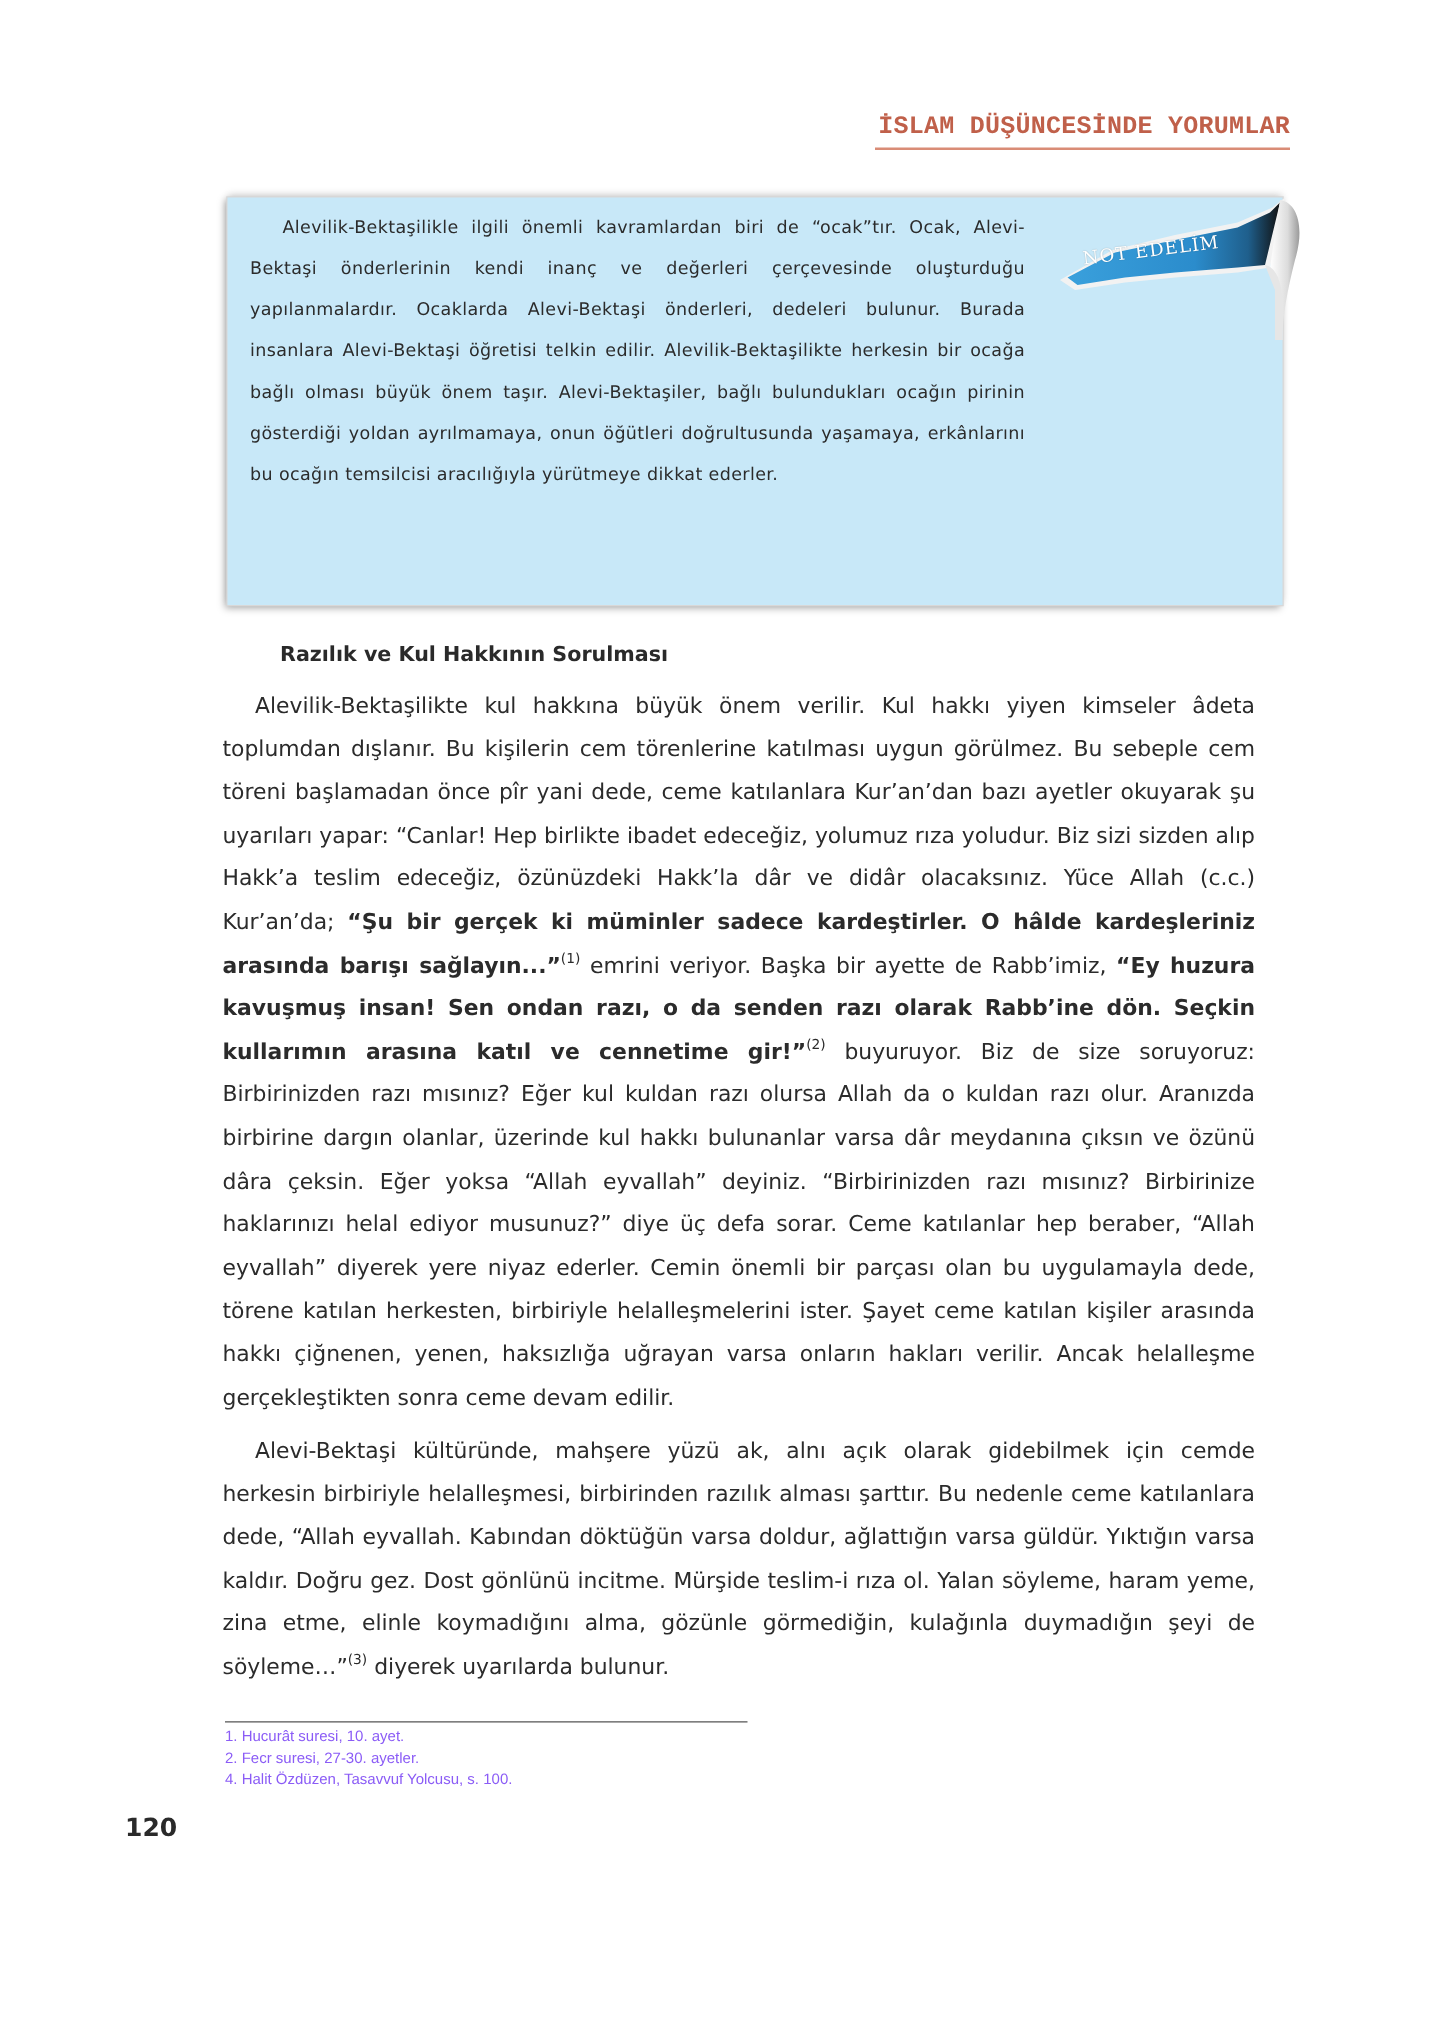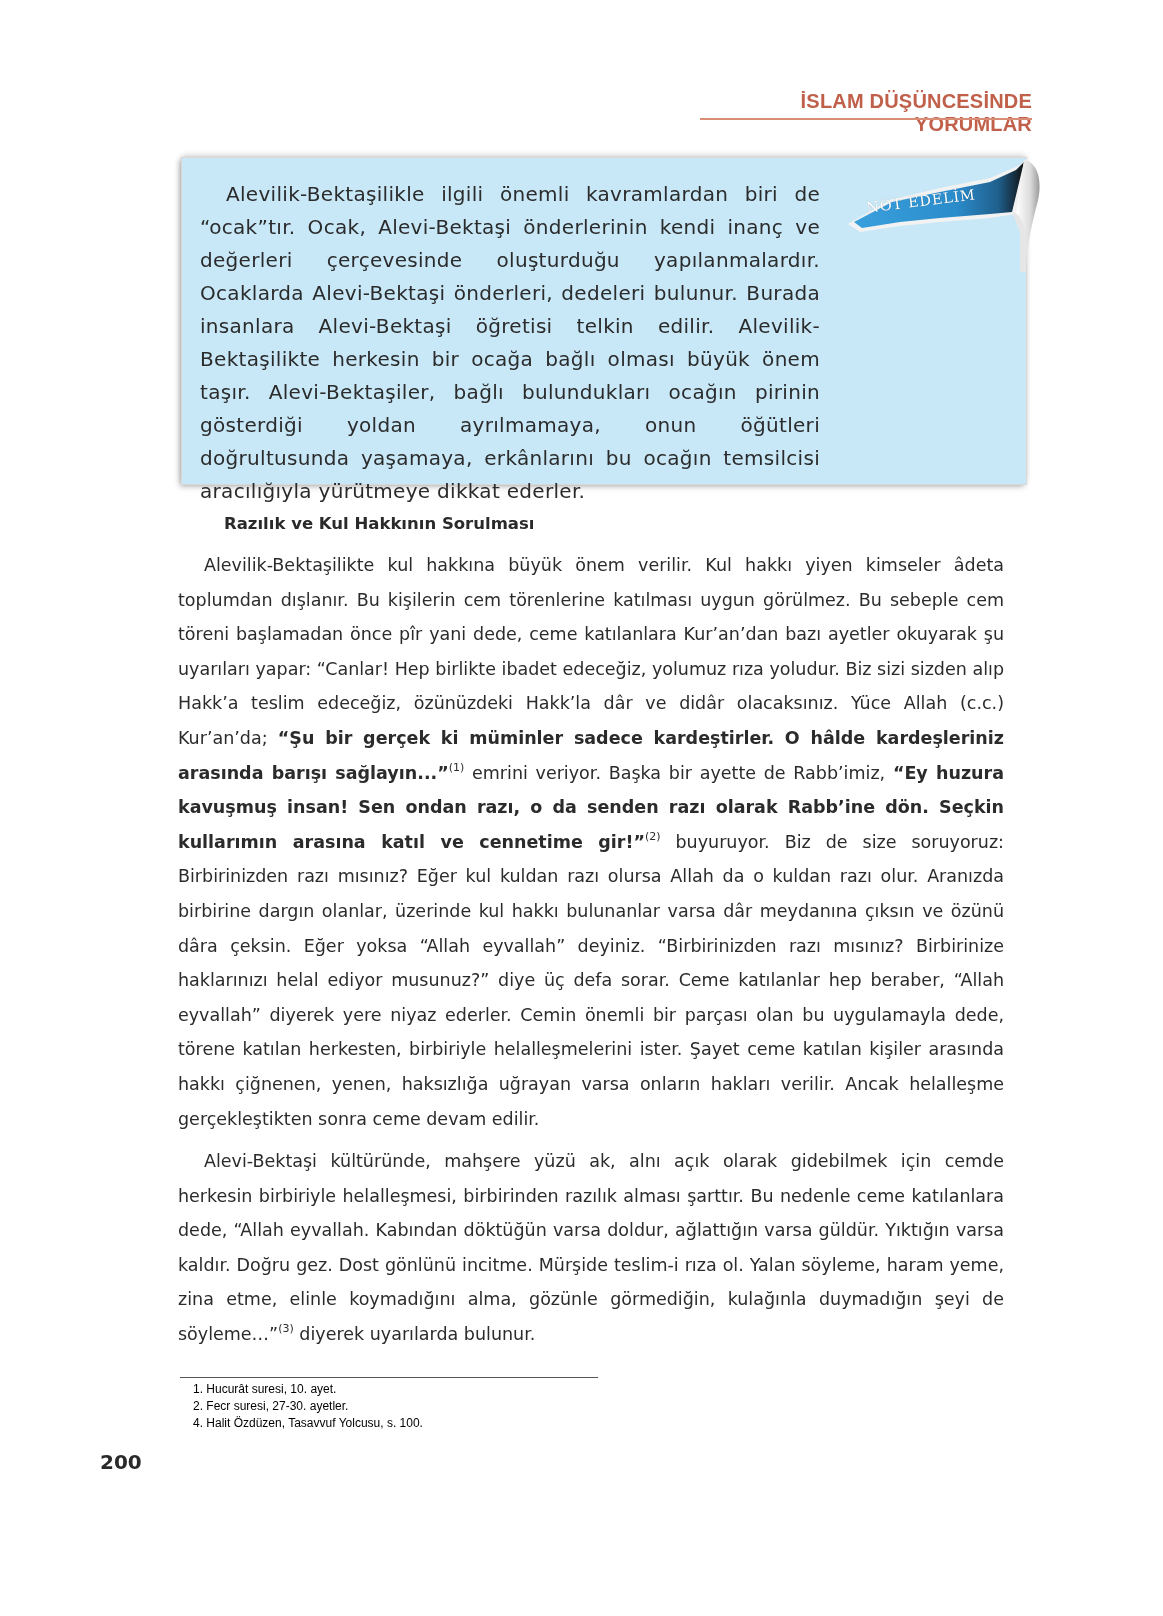--- a/index.html
+++ b/index.html
@@ -11,21 +11,21 @@
       font-family: "DejaVu Sans", sans-serif;
       color: #2a2a2a;
       overflow: hidden;
     }
     .running-header {
       position: absolute;
       left: 700px;
       top: 90px;
       width: 332px;
       text-align: right;
-      font-family: Liberation Sans, sans-serif;
+      font-family: Liberation Mono, monospace;
       font-weight: bold;
       font-size: 20px;
       letter-spacing: 0.2px;
       color: #c0604a;
     }
     .running-header-rule {
       position: absolute;
       left: 700px;
       top: 118px;
       width: 332px;
@@ -37,23 +37,23 @@
       left: 182px;
       top: 158px;
       width: 844px;
       height: 326px;
       background: #c8e8f8;
       box-shadow: 0 0 0 1px #d8d8d8, -2px 2px 6px rgba(0,0,0,0.35), 0 -3px 6px rgba(0,0,0,0.15);
     }
     .note-text {
       position: absolute;
       left: 200px;
-      top: 178px;
+      top: 166px;
       width: 620px;
-      font-size: 20px;
+      font-size: 14px;
       line-height: 33px;
       text-align: justify;
       letter-spacing: 0.3px;
       color: #2b2b2b;
     }
     .note-text p { margin: 0; text-indent: 26px; }
     .ribbon {
       position: absolute;
       left: 840px;
       top: 152px;
@@ -101,22 +101,21 @@
       height: 1px;
       background: #555;
     }
     .footnotes {
       position: absolute;
       left: 180px;
       top: 1381px;
       font-family: "Liberation Sans", sans-serif;
       font-size: 12px;
       line-height: 17px;
-      color: #000000;
-      margin-left: 13px;
+      color: #8b5cf6;
     }
     .footnotes div { white-space: nowrap; }
     .page-number {
       position: absolute;
       left: 100px;
       top: 1450px;
       font-family: "DejaVu Sans", sans-serif;
       font-weight: bold;
       font-size: 20px;
       color: #2a2a2a;
@@ -165,13 +164,13 @@
   <p><span>Alevi-Bektaşi kültüründe, mahşere yüzü ak, alnı açık olarak gidebilmek için cemde herkesin birbiriyle helalleşmesi, birbirinden razılık alması şarttır. Bu nedenle ceme katılanlara dede, “Allah eyvallah. Kabından döktüğün varsa doldur, ağlattığın varsa güldür. Yıktığın varsa kaldır. Doğru gez. Dost gönlünü incitme. Mürşide teslim-i rıza ol. Yalan söyleme, haram yeme, zina etme, elinle koymadığını alma, gözünle görmediğin, kulağınla duymadığın şeyi de söyleme…”</span><sup>(3)</sup><span> diyerek uyarılarda bulunur.</span></p>
 </div>
 
 <div class="footnote-rule"></div>
 <div class="footnotes">
   <div>1. Hucurât suresi, 10. ayet.</div>
   <div>2. Fecr suresi, 27-30. ayetler.</div>
   <div>4. Halit Özdüzen, Tasavvuf Yolcusu, s. 100.</div>
 </div>
 
-<div class="page-number">200</div>
+<div class="page-number">120</div>
 
 </body></html>

